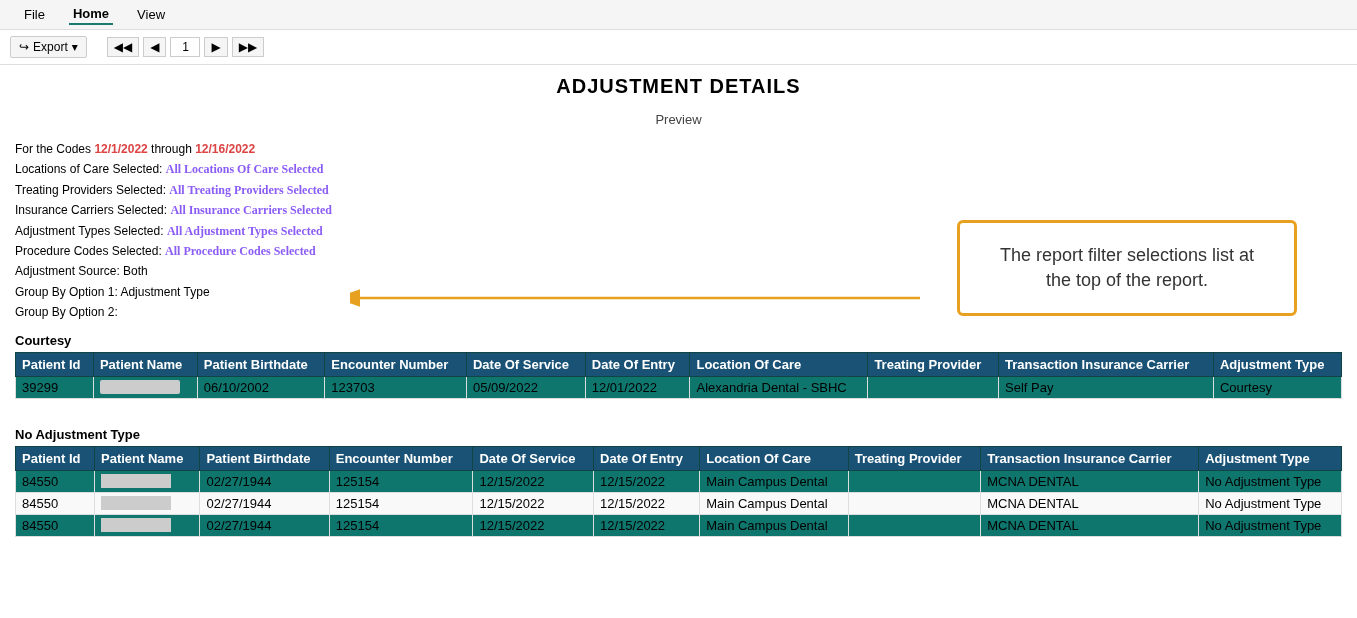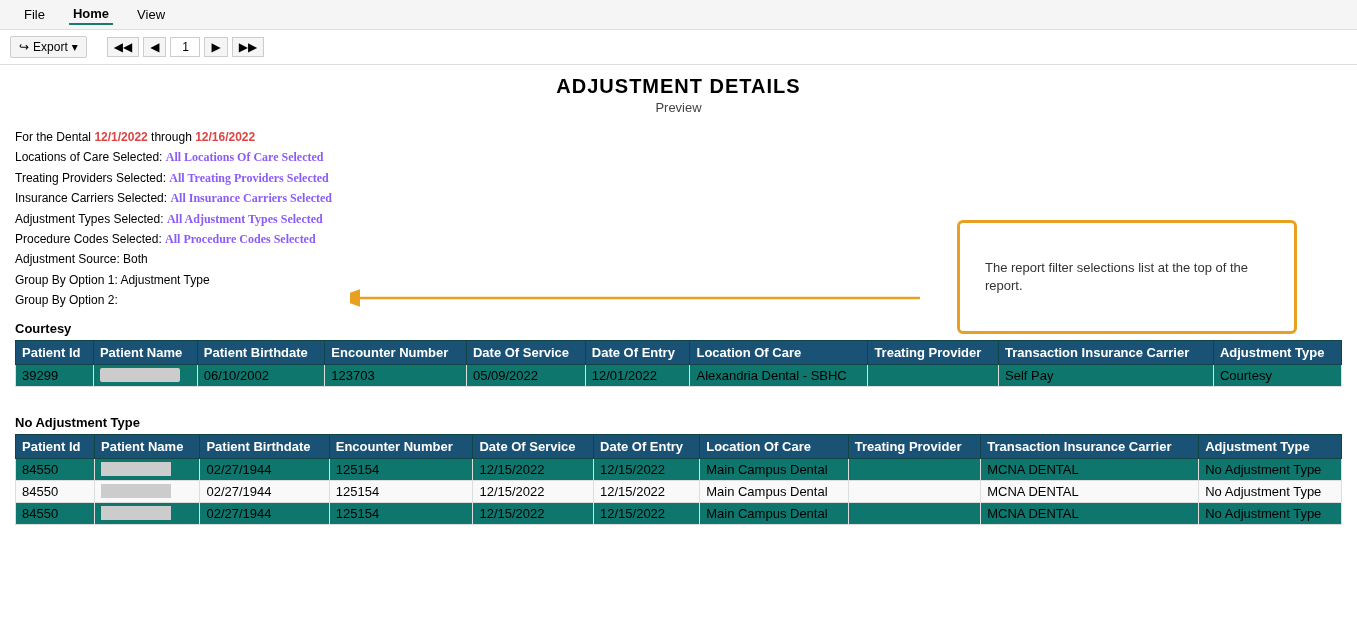--- a/index.html
+++ b/index.html
@@ -71,21 +71,21 @@
     .report-content {
       padding: 10px 15px;
       position: relative;
     }
 
     .report-title {
       text-align: center;
       font-size: 20px;
       font-weight: bold;
       letter-spacing: 1px;
-      margin-bottom: 2px;
+      margin-bottom: 14px;
     }
     .report-subtitle {
       text-align: center;
       font-size: 13px;
       margin-bottom: 12px;
       color: #444;
     }
 
     
     .filter-section {
@@ -98,23 +98,23 @@
     .date-highlight { color: #d44; font-weight: bold; }
 
     
     .callout-box {
       position: absolute;
       top: 155px;
       right: 60px;
       width: 340px;
       border: 3px solid #e8a020;
       border-radius: 6px;
-      padding: 36px 25px;
-      font-size: 13px;
-      text-align: left;
+      padding: 20px 25px;
+      font-size: 18px;
+      text-align: center;
       color: #333;
       background: #fff;
       line-height: 1.4;
     }
 
     
     .section-header {
       font-size: 13px;
       font-weight: bold;
       margin: 10px 0 4px 0;
@@ -183,21 +183,21 @@
   </div>
 </div>
 
 <div class="report-content">
 
   <div class="report-title">ADJUSTMENT DETAILS</div>
   <div class="report-subtitle">Preview</div>
 
   <div class="filter-section">
     <div>
-      <span>For the Dental </span><span class="date-highlight">12/1/2022</span><span> through </span><span class="date-highlight">12/16/2022</span>
+      <span>For the Codes </span><span class="date-highlight">12/1/2022</span><span> through </span><span class="date-highlight">12/16/2022</span>
     </div>
     <div>
       <span class="filter-label">Locations of Care Selected: </span><span class="filter-value-teal">All Locations Of Care Selected</span>
     </div>
     <div>
       <span class="filter-label">Treating Providers Selected: </span><span class="filter-value-teal">All Treating Providers Selected</span>
     </div>
     <div>
       <span class="filter-label">Insurance Carriers Selected: </span><span class="filter-value-teal">All Insurance Carriers Selected</span>
     </div>

